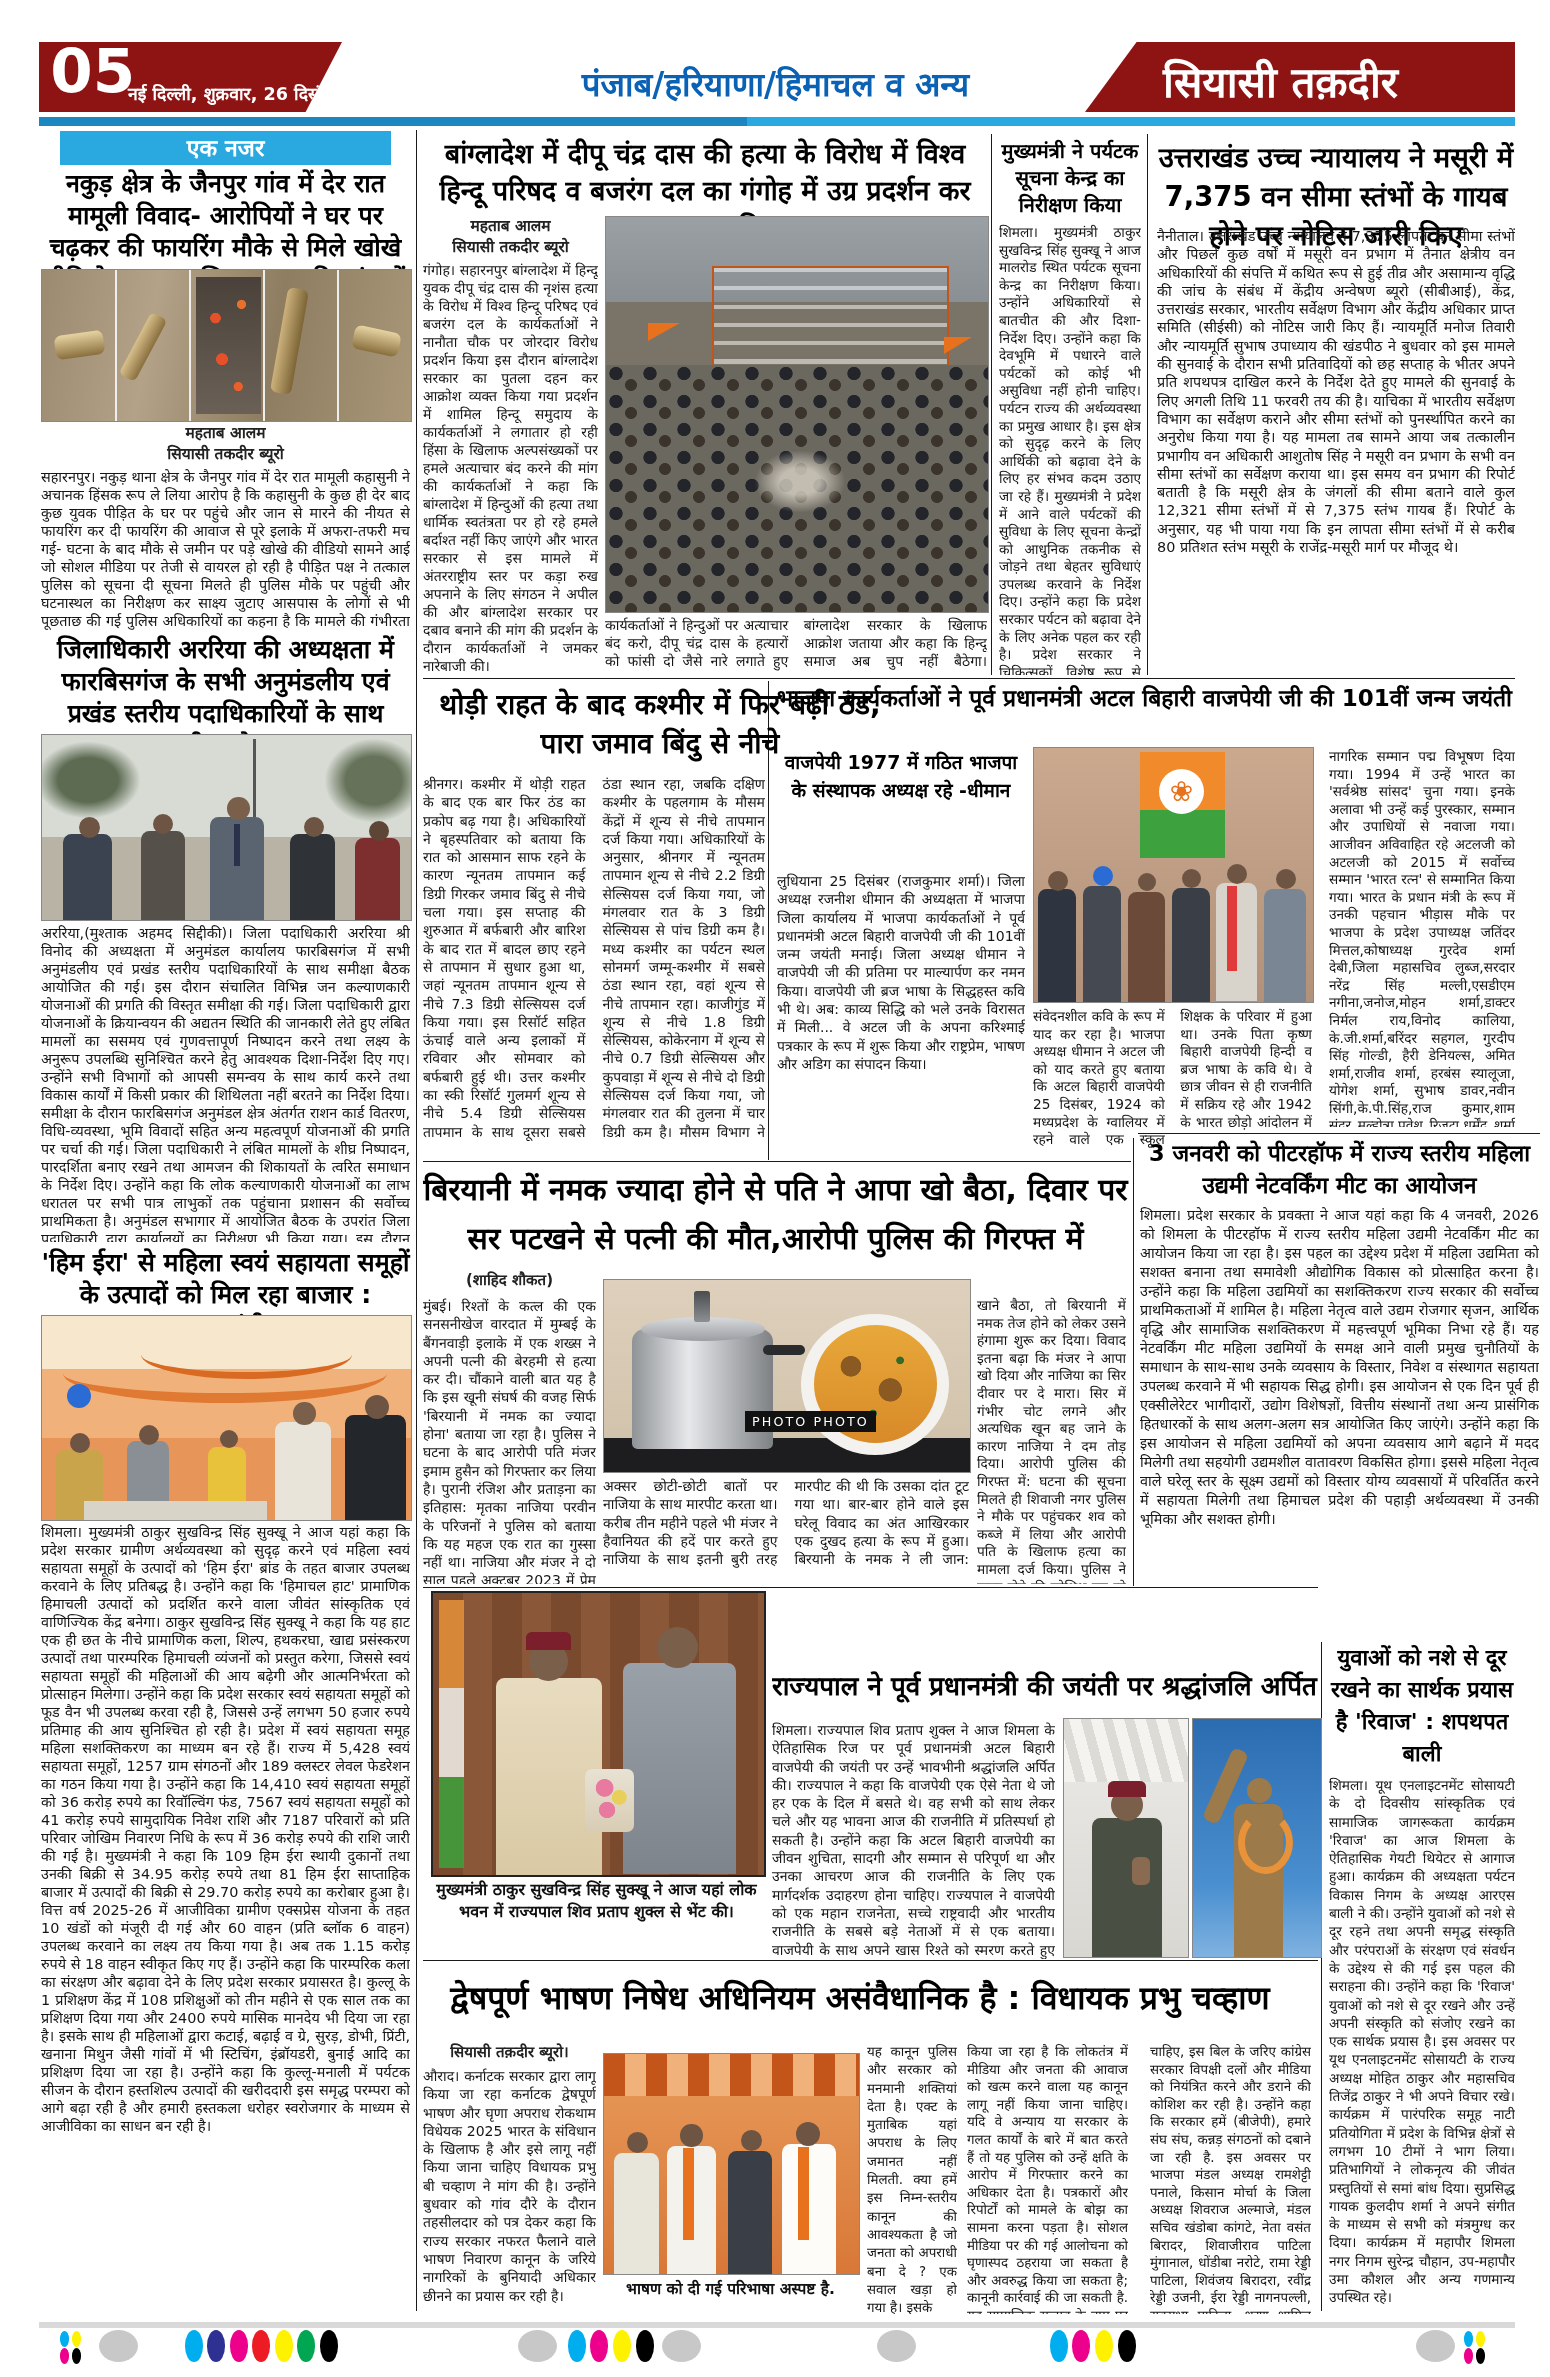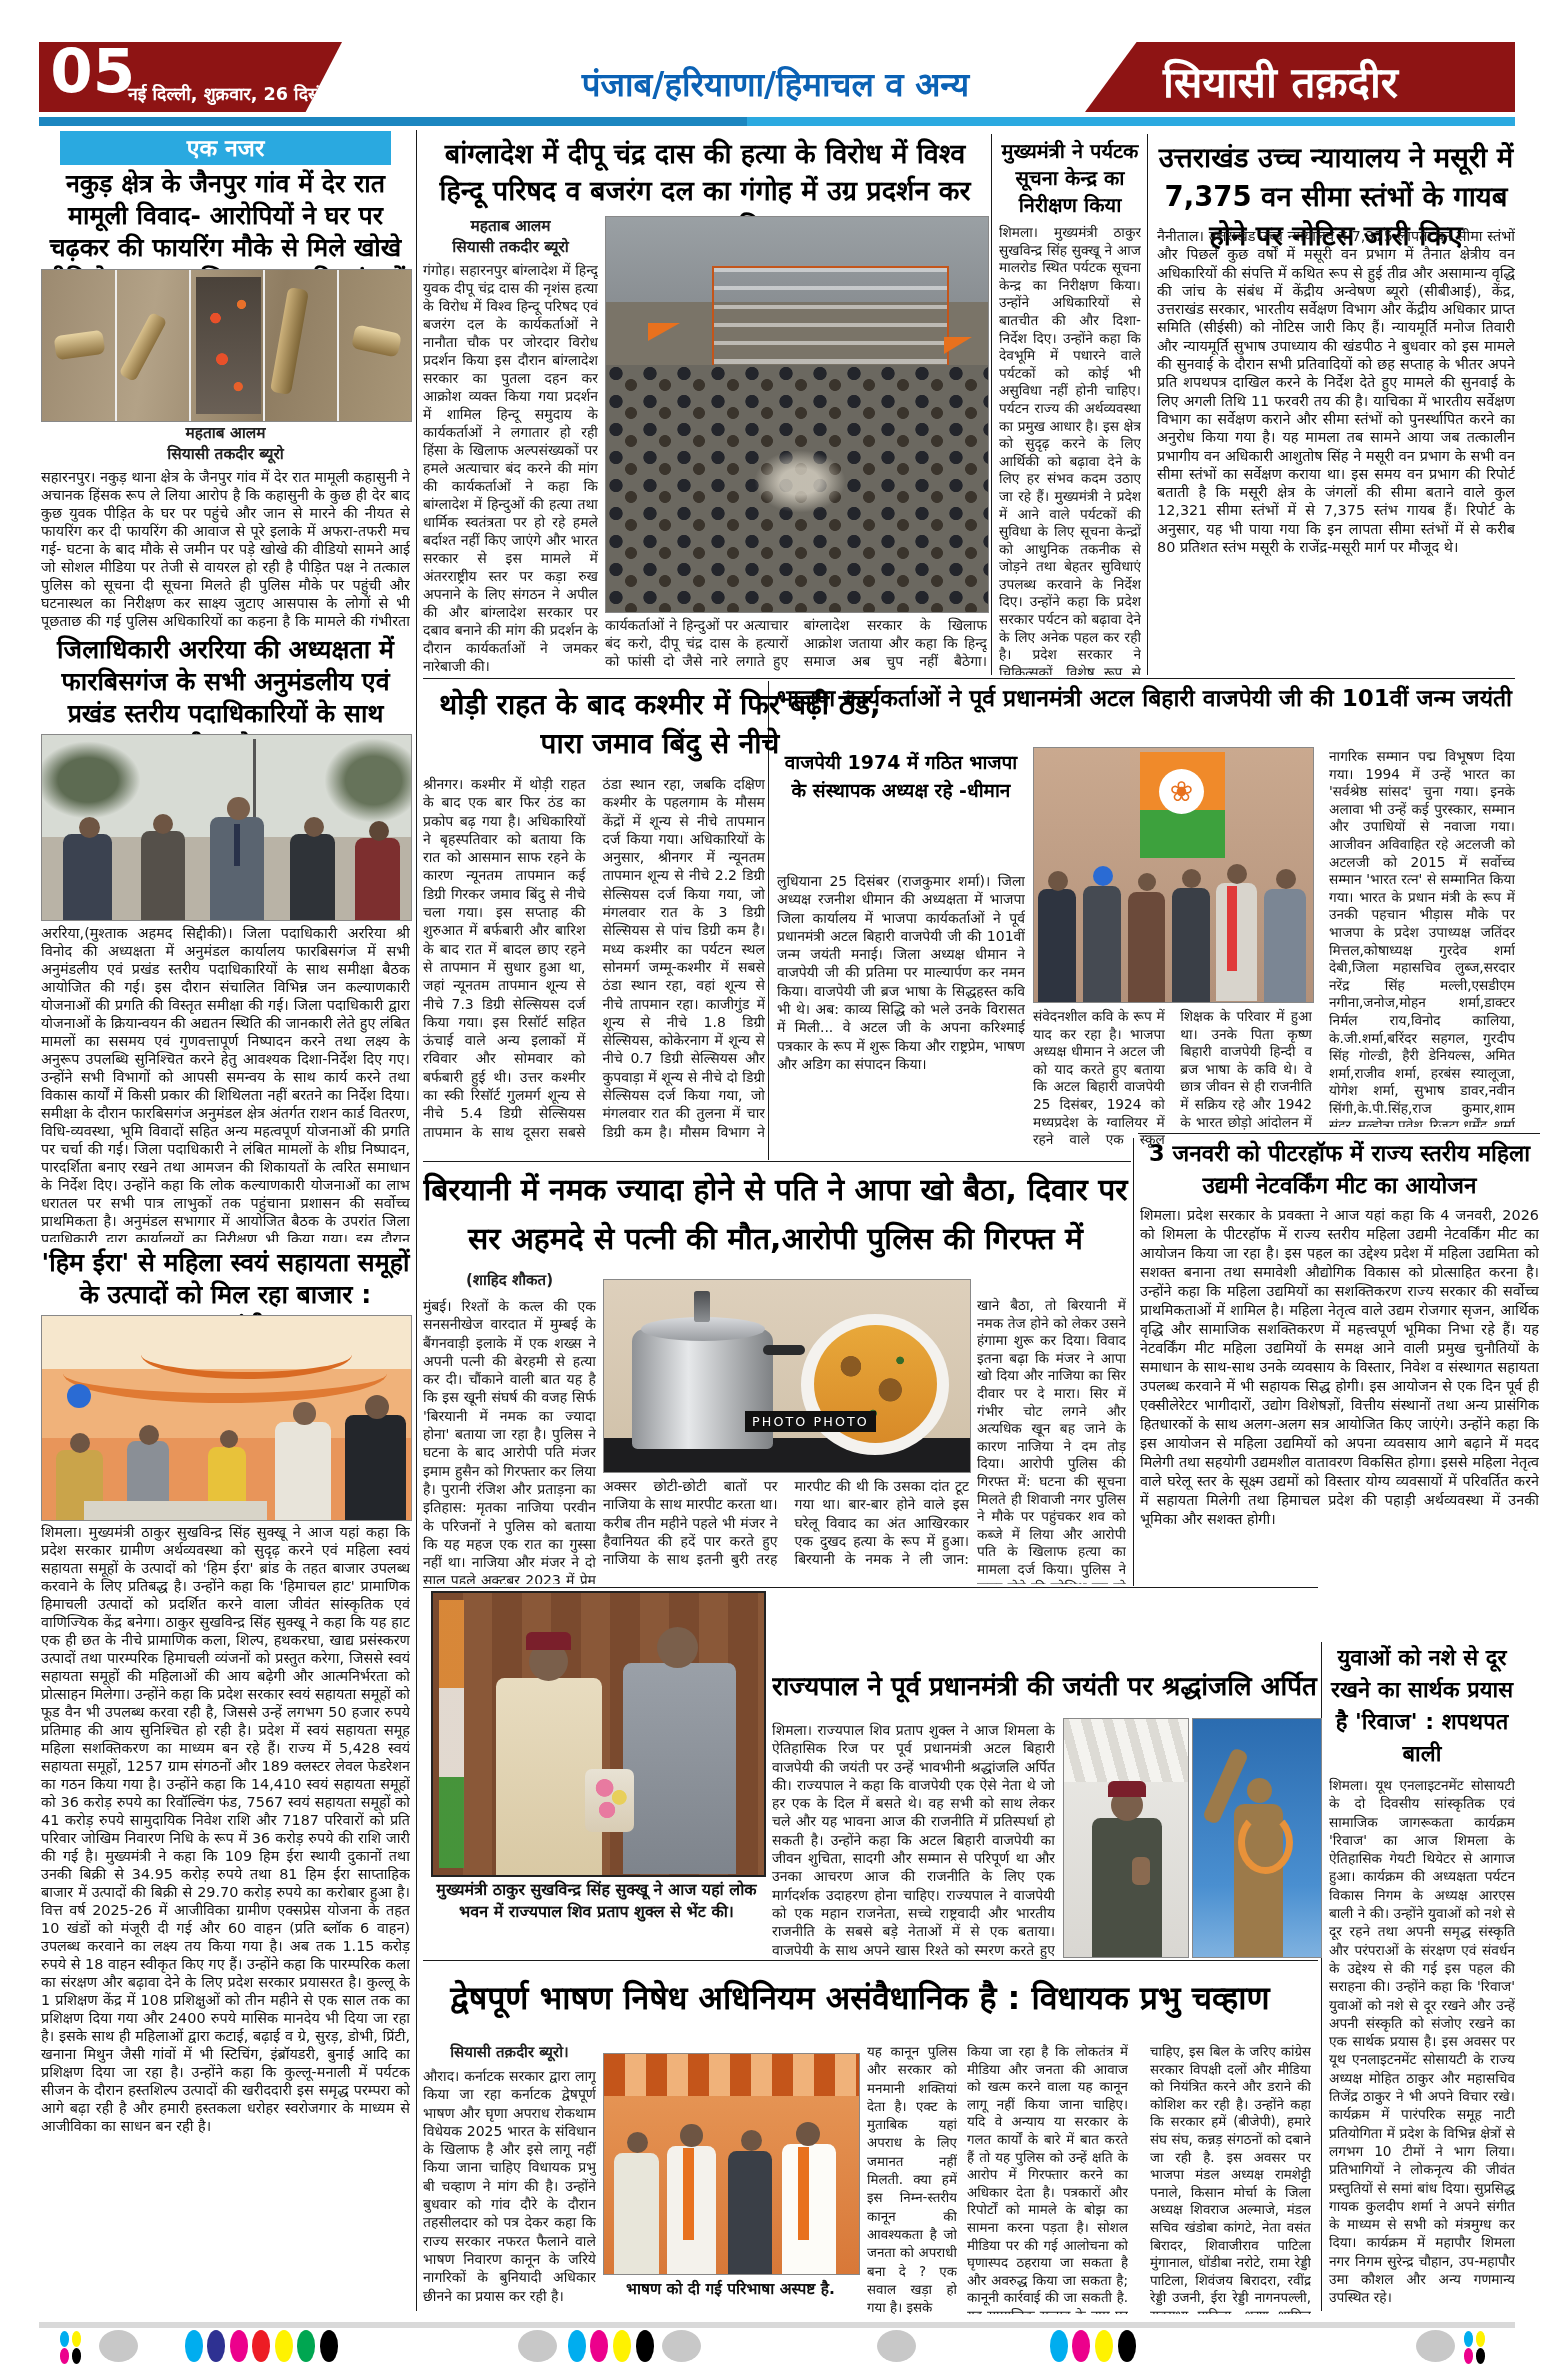--- a/index.html
+++ b/index.html
@@ -129,21 +129,21 @@
 <div class="abs hl" style="left:999px;top:138px;width:142px;font-size:20px;line-height:27px;">मुख्यमंत्री ने पर्यटक सूचना केन्द्र का निरीक्षण किया</div>
 <div class="abs bodytxt" style="left:999px;top:224px;width:142px;height:451px;font-size:13.7px;line-height:17.6px;">शिमला। मुख्यमंत्री ठाकुर सुखविन्द्र सिंह सुक्खू ने आज मालरोड स्थित पर्यटक सूचना केन्द्र का निरीक्षण किया। उन्होंने अधिकारियों से बातचीत की और दिशा-निर्देश दिए। उन्होंने कहा कि देवभूमि में पधारने वाले पर्यटकों को कोई भी असुविधा नहीं होनी चाहिए। पर्यटन राज्य की अर्थव्यवस्था का प्रमुख आधार है। इस क्षेत्र को सुदृढ़ करने के लिए आर्थिकी को बढ़ावा देने के लिए हर संभव कदम उठाए जा रहे हैं। मुख्यमंत्री ने प्रदेश में आने वाले पर्यटकों की सुविधा के लिए सूचना केन्द्रों को आधुनिक तकनीक से जोड़ने तथा बेहतर सुविधाएं उपलब्ध करवाने के निर्देश दिए। उन्होंने कहा कि प्रदेश सरकार पर्यटन को बढ़ावा देने के लिए अनेक पहल कर रही है। प्रदेश सरकार ने चिकित्सकों, विशेष रूप से मौसम रिजॉर्ट चिकित्सकों के लिए भी विभिन्न अवसर उठाए हैं।</div>
 
 <div class="abs hl" style="left:1157px;top:138px;width:358px;font-size:27.5px;line-height:39px;">उत्तराखंड उच्च न्यायालय ने मसूरी में 7,375 वन सीमा स्तंभों के गायब होने पर नोटिस जारी किए</div>
 <div class="abs bodytxt" style="left:1157px;top:227px;width:358px;height:448px;font-size:14.4px;line-height:18.3px;">नैनीताल। उत्तराखंड उच्च न्यायालय ने 7,375 लापता वन सीमा स्तंभों और पिछले कुछ वर्षों में मसूरी वन प्रभाग में तैनात क्षेत्रीय वन अधिकारियों की संपत्ति में कथित रूप से हुई तीव्र और असामान्य वृद्धि की जांच के संबंध में केंद्रीय अन्वेषण ब्यूरो (सीबीआई), केंद्र, उत्तराखंड सरकार, भारतीय सर्वेक्षण विभाग और केंद्रीय अधिकार प्राप्त समिति (सीईसी) को नोटिस जारी किए हैं। न्यायमूर्ति मनोज तिवारी और न्यायमूर्ति सुभाष उपाध्याय की खंडपीठ ने बुधवार को इस मामले की सुनवाई के दौरान सभी प्रतिवादियों को छह सप्ताह के भीतर अपने प्रति शपथपत्र दाखिल करने के निर्देश देते हुए मामले की सुनवाई के लिए अगली तिथि 11 फरवरी तय की है। याचिका में भारतीय सर्वेक्षण विभाग का सर्वेक्षण कराने और सीमा स्तंभों को पुनर्स्थापित करने का अनुरोध किया गया है। यह मामला तब सामने आया जब तत्कालीन प्रभागीय वन अधिकारी आशुतोष सिंह ने मसूरी वन प्रभाग के सभी वन सीमा स्तंभों का सर्वेक्षण कराया था। इस समय वन प्रभाग की रिपोर्ट बताती है कि मसूरी क्षेत्र के जंगलों की सीमा बताने वाले कुल 12,321 सीमा स्तंभों में से 7,375 स्तंभ गायब हैं। रिपोर्ट के अनुसार, यह भी पाया गया कि इन लापता सीमा स्तंभों में से करीब 80 प्रतिशत स्तंभ मसूरी के राजेंद्र-मसूरी मार्ग पर मौजूद थे।</div>
 
 <div class="abs hl" style="left:423px;top:685px;width:474px;font-size:28px;line-height:39px;">थोड़ी राहत के बाद कश्मीर में फिर बढ़ी ठंड, पारा जमाव बिंदु से नीचे</div>
 <div class="abs bodytxt" style="left:423px;top:775px;width:342px;height:381px;column-count:2;column-gap:17px;font-size:14px;line-height:18.3px;">श्रीनगर। कश्मीर में थोड़ी राहत के बाद एक बार फिर ठंड का प्रकोप बढ़ गया है। अधिकारियों ने बृहस्पतिवार को बताया कि रात को आसमान साफ रहने के कारण न्यूनतम तापमान कई डिग्री गिरकर जमाव बिंदु से नीचे चला गया। इस सप्ताह की शुरुआत में बर्फबारी और बारिश के बाद रात में बादल छाए रहने से तापमान में सुधार हुआ था, जहां न्यूनतम तापमान शून्य से नीचे 7.3 डिग्री सेल्सियस दर्ज किया गया। इस रिसॉर्ट सहित ऊंचाई वाले अन्य इलाकों में रविवार और सोमवार को बर्फबारी हुई थी। उत्तर कश्मीर का स्की रिसॉर्ट गुलमर्ग शून्य से नीचे 5.4 डिग्री सेल्सियस तापमान के साथ दूसरा सबसे ठंडा स्थान रहा, जबकि दक्षिण कश्मीर के पहलगाम के मौसम केंद्रों में शून्य से नीचे तापमान दर्ज किया गया। अधिकारियों के अनुसार, श्रीनगर में न्यूनतम तापमान शून्य से नीचे 2.2 डिग्री सेल्सियस दर्ज किया गया, जो मंगलवार रात के 3 डिग्री सेल्सियस से पांच डिग्री कम है। मध्य कश्मीर का पर्यटन स्थल सोनमर्ग जम्मू-कश्मीर में सबसे ठंडा स्थान रहा, वहां शून्य से नीचे तापमान रहा। काजीगुंड में शून्य से नीचे 1.8 डिग्री सेल्सियस, कोकेरनाग में शून्य से नीचे 0.7 डिग्री सेल्सियस और कुपवाड़ा में शून्य से नीचे दो डिग्री सेल्सियस दर्ज किया गया, जो मंगलवार रात की तुलना में चार डिग्री कम है। मौसम विभाग ने 28 दिसंबर तक कश्मीर में आमतौर पर शुष्क मौसम रहने का अनुमान जताया है।</div>
 
 <div class="abs hl" style="left:777px;top:682px;width:738px;font-size:23px;line-height:32px;white-space:nowrap;overflow:hidden;">भाजपा कार्यकर्ताओं ने पूर्व प्रधानमंत्री अटल बिहारी वाजपेयी जी की 101वीं जन्म जयंती मनाई</div>
-<div class="abs hl" style="left:777px;top:748px;width:248px;font-size:19px;line-height:28px;">वाजपेयी 1974 में गठित भाजपा के संस्थापक अध्यक्ष रहे -धीमान</div>
+<div class="abs hl" style="left:777px;top:748px;width:248px;font-size:19px;line-height:28px;">वाजपेयी 1977 में गठित भाजपा के संस्थापक अध्यक्ष रहे -धीमान</div>
 <div class="abs bodytxt" style="left:777px;top:872px;width:248px;height:283px;font-size:14px;line-height:18.3px;">लुधियाना 25 दिसंबर (राजकुमार शर्मा)। जिला अध्यक्ष रजनीश धीमान की अध्यक्षता में भाजपा जिला कार्यालय में भाजपा कार्यकर्ताओं ने पूर्व प्रधानमंत्री अटल बिहारी वाजपेयी जी की 101वीं जन्म जयंती मनाई। जिला अध्यक्ष धीमान ने वाजपेयी जी की प्रतिमा पर माल्यार्पण कर नमन किया। वाजपेयी जी ब्रज भाषा के सिद्धहस्त कवि भी थे। अब: काव्य सिद्धि को भले उनके विरासत में मिली... वे अटल जी के अपना करिश्माई पत्रकार के रूप में शुरू किया और राष्ट्रप्रेम, भाषण और अडिग का संपादन किया।</div>
 <div class="ph" style="left:1033px;top:747px;width:279px;height:254px;background:linear-gradient(#caa98f,#b2917a);">
   <div class="abs" style="left:106px;top:4.2px;width:85px;height:106px;background:linear-gradient(#f08a2a 0 55%,#3da13d 55% 100%);"></div>
   <div class="head" style="left:125px;top:21px;width:45px;height:45px;background:#fff;text-align:center;font-size:28px;line-height:45px;color:#e8711e;">❀</div>
   <div class="fig" style="left:4.2px;top:141px;width:38px;height:113px;background:#2e3440;"></div>
   <div class="head" style="left:14px;top:123px;width:20px;height:20px;background:#6e5543;"></div>
   <div class="fig" style="left:49px;top:138px;width:38px;height:116px;background:#454a52;"></div>
   <div class="head" style="left:59px;top:118px;width:20px;height:20px;background:#2a6bd4;"></div>
   <div class="fig" style="left:94px;top:144px;width:37px;height:110px;background:#6b4a3a;"></div>
   <div class="head" style="left:104px;top:125px;width:18.3px;height:18.3px;background:#6e5543;"></div>
@@ -151,21 +151,21 @@
   <div class="head" style="left:148px;top:121px;width:19px;height:19px;background:#6e5543;"></div>
   <div class="fig" style="left:182px;top:135px;width:41px;height:118px;background:#d8d4cc;"></div>
   <div class="abs" style="left:193px;top:138px;width:10px;height:85px;background:#e03a3a;"></div>
   <div class="head" style="left:193px;top:116px;width:20px;height:20px;background:#6e5543;"></div>
   <div class="fig" style="left:230px;top:141px;width:42px;height:113px;background:#7b8694;"></div>
   <div class="head" style="left:242px;top:121px;width:20px;height:20px;background:#6e5543;"></div>
 </div>
 <div class="abs bodytxt" style="left:1329px;top:748px;width:186px;height:379px;font-size:13.7px;line-height:17.6px;">नागरिक सम्मान पद्म विभूषण दिया गया। 1994 में उन्हें भारत का 'सर्वश्रेष्ठ सांसद' चुना गया। इनके अलावा भी उन्हें कई पुरस्कार, सम्मान और उपाधियों से नवाजा गया। आजीवन अविवाहित रहे अटलजी को अटलजी को 2015 में सर्वोच्च सम्मान 'भारत रत्न' से सम्मानित किया गया। भारत के प्रधान मंत्री के रूप में उनकी पहचान भीड़ास मौके पर भाजपा के प्रदेश उपाध्यक्ष जतिंदर मित्तल,कोषाध्यक्ष गुरदेव शर्मा देबी,जिला महासचिव लुब्ज,सरदार नरेंद्र सिंह मल्ली,एसडीएम नगीना,जनोज,मोहन शर्मा,डाक्टर निर्मल राय,विनोद कालिया, के.जी.शर्मा,बरिंदर सहगल, गुरदीप सिंह गोल्डी, हैरी डेनियल्स, अमित शर्मा,राजीव शर्मा, हरबंस स्यालूजा, योगेश शर्मा, सुभाष डावर,नवीन सिंगी,के.पी.सिंह,राज कुमार,शाम सुंदर मल्होत्रा,प्रवेश रिजटा,धर्मेंद्र शर्मा इत्यादि मौजूद थे।</div>
 <div class="abs bodytxt" style="left:1033px;top:1008px;width:279px;height:148px;column-count:2;column-gap:15.5px;font-size:13.7px;line-height:17.6px;">संवेदनशील कवि के रूप में याद कर रहा है। भाजपा अध्यक्ष धीमान ने अटल जी को याद करते हुए बताया कि अटल बिहारी वाजपेयी 25 दिसंबर, 1924 को मध्यप्रदेश के ग्वालियर में रहने वाले एक स्कूल शिक्षक के परिवार में हुआ था। उनके पिता कृष्ण बिहारी वाजपेयी हिन्दी व ब्रज भाषा के कवि थे। वे छात्र जीवन से ही राजनीति में सक्रिय रहे और 1942 के भारत छोड़ो आंदोलन में भाग लिया। वे तीन बार देश के प्रधानमंत्री बने।</div>
 
-<div class="abs hl" style="left:423px;top:1165px;width:705px;font-size:30px;line-height:49px;">बिरयानी में नमक ज्यादा होने से पति ने आपा खो बैठा, दिवार पर सर अहमदे से पत्नी की मौत,आरोपी पुलिस की गिरफ्त में</div>
+<div class="abs hl" style="left:423px;top:1165px;width:705px;font-size:30px;line-height:49px;">बिरयानी में नमक ज्यादा होने से पति ने आपा खो बैठा, दिवार पर सर पटखने से पत्नी की मौत,आरोपी पुलिस की गिरफ्त में</div>
 <div class="abs byline" style="left:423px;top:1270px;width:173px;font-size:15px;">(शाहिद शौकत)</div>
 <div class="abs bodytxt" style="left:423px;top:1297px;width:173px;height:287px;font-size:14px;line-height:18.3px;">मुंबई। रिश्तों के कत्ल की एक सनसनीखेज वारदात में मुम्बई के बैंगनवाड़ी इलाके में एक शख्स ने अपनी पत्नी की बेरहमी से हत्या कर दी। चौंकाने वाली बात यह है कि इस खूनी संघर्ष की वजह सिर्फ 'बिरयानी में नमक का ज्यादा होना' बताया जा रहा है। पुलिस ने घटना के बाद आरोपी पति मंजर इमाम हुसैन को गिरफ्तार कर लिया है। पुरानी रंजिश और प्रताड़ना का इतिहास: मृतका नाजिया परवीन के परिजनों ने पुलिस को बताया कि यह महज एक रात का गुस्सा नहीं था। नाजिया और मंजर ने दो साल पहले अक्टूबर 2023 में प्रेम विवाह किया था, लेकिन शादी के कुछ समय बाद ही मंजर का व्यवहार बदल गया। वह</div>
 <div class="ph" style="left:603px;top:1279px;width:366px;height:192px;background:linear-gradient(#ded0bc,#cfc0a8);">
   <div class="abs" style="left:0;top:158px;width:366px;height:34px;background:#1d1d1f;"></div>
   <div class="abs" style="left:28px;top:49px;width:141px;height:120px;border-radius:12.7px 12.7px 5.6px 5.6px;background:linear-gradient(90deg,#8f9296,#e6e8ea 40%,#7e8184);"></div>
   <div class="abs" style="left:37px;top:37px;width:124px;height:24px;border-radius:50%;background:linear-gradient(#d8dadd,#9a9da1);"></div>
   <div class="abs" style="left:90px;top:11.3px;width:15.5px;height:31px;background:linear-gradient(#4a4c4f,#8d9093);border-radius:2.8px;"></div>
   <div class="abs" style="left:159px;top:65px;width:42px;height:10px;background:#2a2b2d;border-radius:5px;"></div>
   <div class="head" style="left:197px;top:34px;width:148px;height:141px;background:#f4f2ee;"></div>
   <div class="head" style="left:210px;top:45px;width:123px;height:118px;background:

